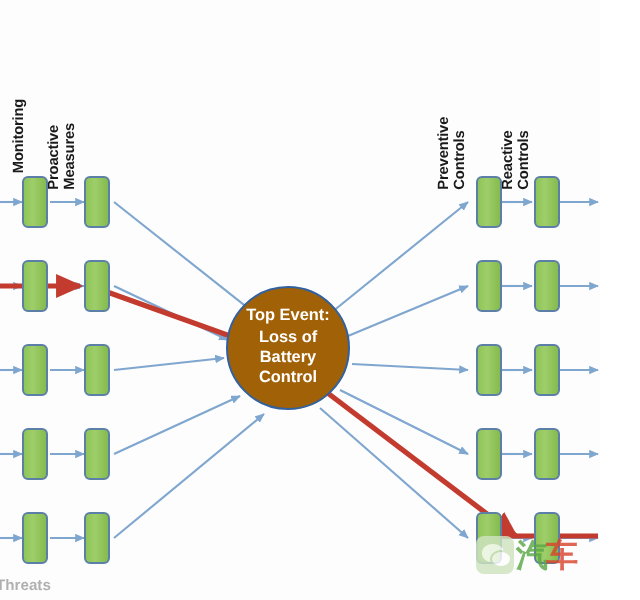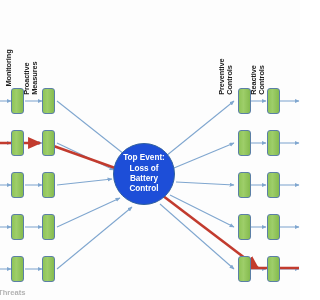--- a/index.html
+++ b/index.html
@@ -31,21 +31,21 @@
     border:1.1px solid #5b7fa6;
     border-radius:3px;
     box-sizing:border-box;
   }
 
   .topevent{
     position:absolute;
     left:113px;top:143px;
     width:62px;height:62px;
     border-radius:50%;
-    background:#1d4ed8;
+    background:#a16207;
     border:1px solid #31619f;
     color:#ffffff;
     font-size:8.2px;
     font-weight:600;
     line-height:10.4px;
     display:flex;align-items:center;justify-content:center;
     text-align:center;
     box-sizing:border-box;
   }
   .topevent span{display:block;padding:0 4px;}
@@ -197,14 +197,18 @@
   <div class="node" style="left:238px;top:256px;"></div>
   <div class="node" style="left:267px;top:256px;"></div>
 
   <div class="topevent">
     <span style="white-space:pre-line;">Top Event:
 Loss of Battery Control</span>
   </div>
 
   <div class="threats">Threats</div>
 
+  <div class="watermark">
+    <div class="wm-wechat"></div>
+    <div class="wm-cn"><span class="g">汽</span><span>车</span></div>
+  </div>
 
 </div>
 
 </body></html>

